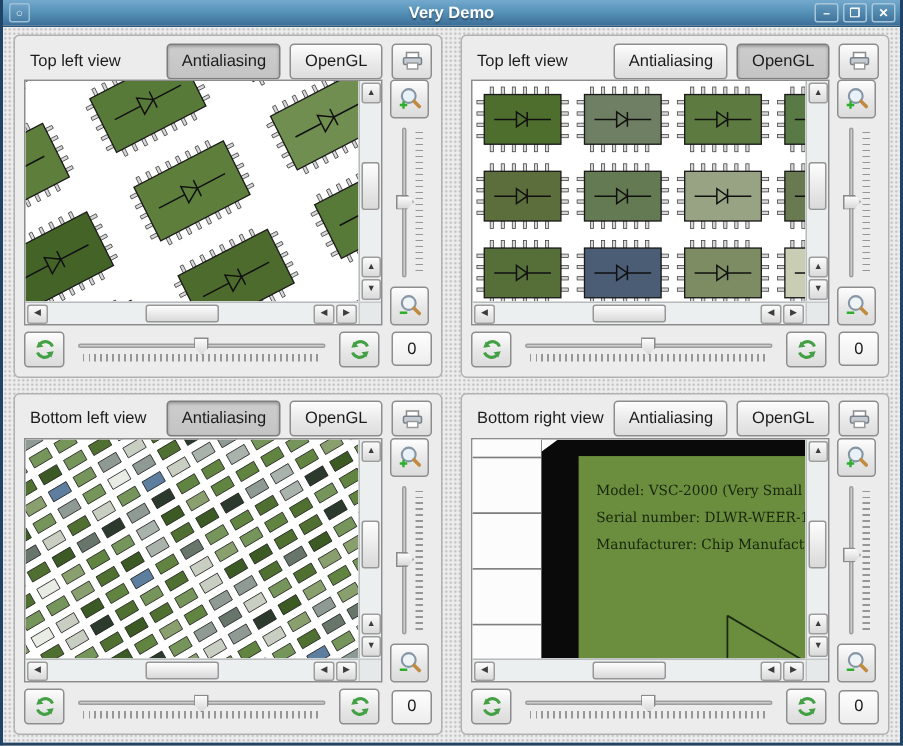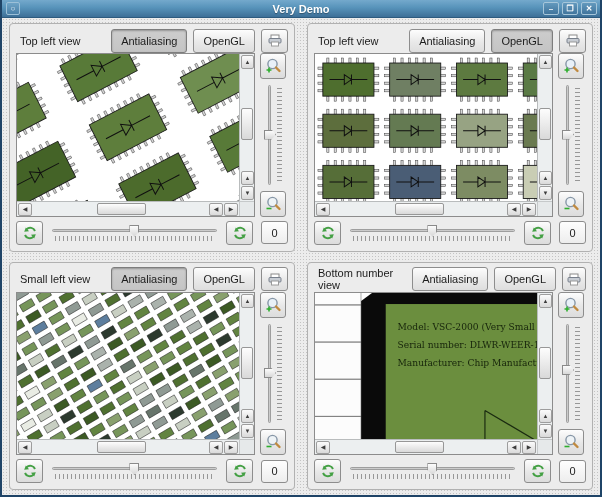--- a/index.html
+++ b/index.html
@@ -1382,21 +1382,21 @@
               <path d="M3,10 A5.2,5.2 0 0 0 11.4,11.8" stroke="#44a044" stroke-width="2" fill="none"></path>
               <polygon points="13.8,9.2 9,9.8 12.2,13.4" fill="#44a044"></polygon>
             </svg>
         </button>
         <div class="spin">0</div>
       </div>
     </div>
 
     <div class="panel">
       <div class="panel-header">
-        <span class="panel-label">Small left view</span>
+        <span class="panel-label">Bottom left view</span>
         <span class="spacer"></span>
         <button class="btn pressed">Antialiasing</button>
         <button class="btn">OpenGL</button>
         <button class="btn iconbtn">
           <svg width="14" height="13" viewBox="0 0 14 13">
               <rect x="3" y="1" width="8" height="4" fill="#fff" stroke="#8a8a8a"></rect>
               <rect x="1" y="4.5" width="12" height="4.5" rx="1" fill="#c7ccd3" stroke="#78808c"></rect>
               <rect x="3.5" y="8" width="7" height="4" fill="#fff" stroke="#9a9a9a"></rect>
             </svg>
         </button>
@@ -1827,21 +1827,21 @@
               <path d="M3,10 A5.2,5.2 0 0 0 11.4,11.8" stroke="#44a044" stroke-width="2" fill="none"></path>
               <polygon points="13.8,9.2 9,9.8 12.2,13.4" fill="#44a044"></polygon>
             </svg>
         </button>
         <div class="spin">0</div>
       </div>
     </div>
 
     <div class="panel">
       <div class="panel-header">
-        <span class="panel-label">Bottom number view</span>
+        <span class="panel-label">Bottom right view</span>
         <span class="spacer"></span>
         <button class="btn">Antialiasing</button>
         <button class="btn">OpenGL</button>
         <button class="btn iconbtn">
           <svg width="14" height="13" viewBox="0 0 14 13">
               <rect x="3" y="1" width="8" height="4" fill="#fff" stroke="#8a8a8a"></rect>
               <rect x="1" y="4.5" width="12" height="4.5" rx="1" fill="#c7ccd3" stroke="#78808c"></rect>
               <rect x="3.5" y="8" width="7" height="4" fill="#fff" stroke="#9a9a9a"></rect>
             </svg>
         </button>

